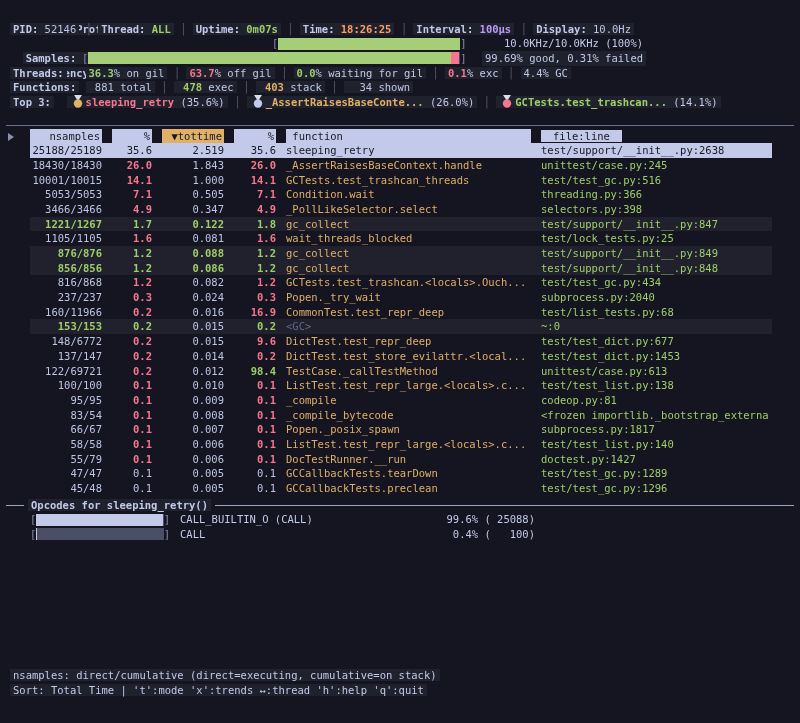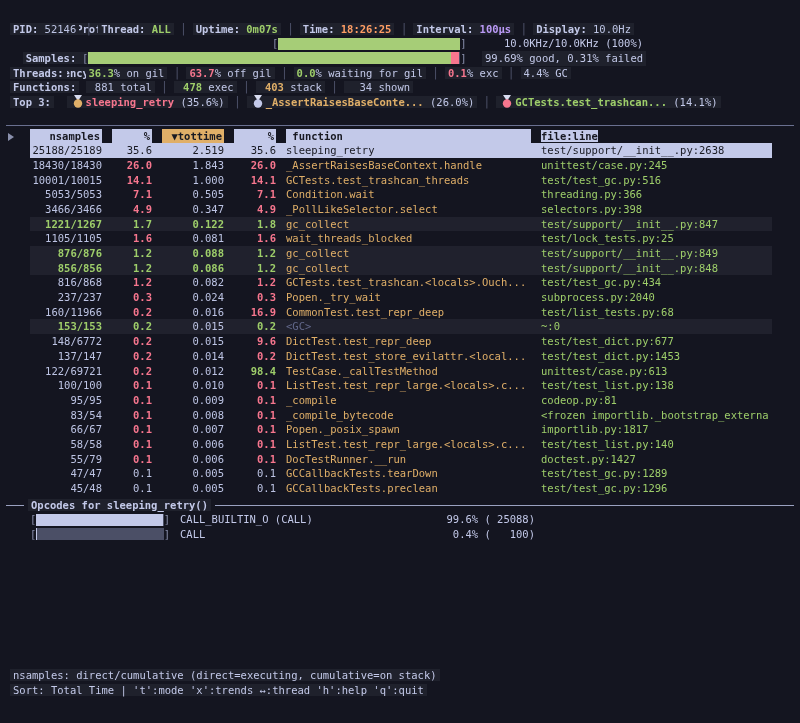--- a/index.html
+++ b/index.html
@@ -26,23 +26,23 @@
   .fill{height:100%;}
   .hr{border-top:1px solid #6a7090;margin:0 6px;}
   .spacer{height:14.7px;}
   
   .tbl{margin:0 28px 0 30px;position:relative;}
   .trow{display:grid;grid-template-columns:72px 40px 62px 42px 245px 1fr;column-gap:10px;
         height:14.7px;line-height:14.7px;align-items:center;white-space:pre;}
   .trow>span{overflow:hidden;}
   .c-ns,.c-p1,.c-tt,.c-p2{text-align:right;}
   .c-fn,.c-fl{text-align:left;}
-  .hc{background:var(--selbg);color:var(--seltx);font-weight:bold;}
+  .hc{background:var(--selbg);color:var(--seltx);font-weight:normal;}
   .hc-sort{background:var(--orange);}
-  .hc-inline{display:inline;padding:0 0;}
+  .hc-inline{display:inline;padding:0 12px;}
   .row.sel{background:var(--selbg);}
   .row.sel span{color:var(--seltx) !important;font-weight:normal;}
   .row.new{background:rgba(195,201,233,0.07);}
   .fl{color:var(--green);}
   .arrow{position:absolute;left:-22px;top:4px;width:0;height:0;
          border-left:6px solid #8a90ac;border-top:4px solid transparent;border-bottom:4px solid transparent;}
   
   .ophead{display:flex;align-items:center;height:14.7px;margin:2px 6px 0 6px;}
   .ophead .rule{border-top:1px solid #9aa1c0;height:0;}
   .ophead .rule.l{width:18px;}
@@ -114,21 +114,21 @@
       <div class="trow row"><span class="c-ns n">816/868</span><span class="c-p1 r">1.2</span><span class="c-tt n">0.082</span><span class="c-p2 r">1.2</span><span class="c-fn y">GCTests.test_trashcan.&lt;locals&gt;.Ouch...</span><span class="c-fl fl">test/test_gc.py:434</span></div>
       <div class="trow row"><span class="c-ns n">237/237</span><span class="c-p1 r">0.3</span><span class="c-tt n">0.024</span><span class="c-p2 r">0.3</span><span class="c-fn y">Popen._try_wait</span><span class="c-fl fl">subprocess.py:2040</span></div>
       <div class="trow row"><span class="c-ns n">160/11966</span><span class="c-p1 r">0.2</span><span class="c-tt n">0.016</span><span class="c-p2 r">16.9</span><span class="c-fn y">CommonTest.test_repr_deep</span><span class="c-fl fl">test/list_tests.py:68</span></div>
       <div class="trow row new"><span class="c-ns g">153/153</span><span class="c-p1 g">0.2</span><span class="c-tt n">0.015</span><span class="c-p2 g">0.2</span><span class="c-fn d">&lt;GC&gt;</span><span class="c-fl fl">~:0</span></div>
       <div class="trow row"><span class="c-ns n">148/6772</span><span class="c-p1 r">0.2</span><span class="c-tt n">0.015</span><span class="c-p2 r">9.6</span><span class="c-fn y">DictTest.test_repr_deep</span><span class="c-fl fl">test/test_dict.py:677</span></div>
       <div class="trow row"><span class="c-ns n">137/147</span><span class="c-p1 r">0.2</span><span class="c-tt n">0.014</span><span class="c-p2 r">0.2</span><span class="c-fn y">DictTest.test_store_evilattr.&lt;local...</span><span class="c-fl fl">test/test_dict.py:1453</span></div>
       <div class="trow row"><span class="c-ns n">122/69721</span><span class="c-p1 r">0.2</span><span class="c-tt n">0.012</span><span class="c-p2 g">98.4</span><span class="c-fn y">TestCase._callTestMethod</span><span class="c-fl fl">unittest/case.py:613</span></div>
       <div class="trow row"><span class="c-ns n">100/100</span><span class="c-p1 r">0.1</span><span class="c-tt n">0.010</span><span class="c-p2 r">0.1</span><span class="c-fn y">ListTest.test_repr_large.&lt;locals&gt;.c...</span><span class="c-fl fl">test/test_list.py:138</span></div>
       <div class="trow row"><span class="c-ns n">95/95</span><span class="c-p1 r">0.1</span><span class="c-tt n">0.009</span><span class="c-p2 r">0.1</span><span class="c-fn y">_compile</span><span class="c-fl fl">codeop.py:81</span></div>
       <div class="trow row"><span class="c-ns n">83/54</span><span class="c-p1 r">0.1</span><span class="c-tt n">0.008</span><span class="c-p2 r">0.1</span><span class="c-fn y">_compile_bytecode</span><span class="c-fl fl">&lt;frozen importlib._bootstrap_externa</span></div>
-      <div class="trow row"><span class="c-ns n">66/67</span><span class="c-p1 r">0.1</span><span class="c-tt n">0.007</span><span class="c-p2 r">0.1</span><span class="c-fn y">Popen._posix_spawn</span><span class="c-fl fl">importlib.py:1817</span></div>
+      <div class="trow row"><span class="c-ns n">66/67</span><span class="c-p1 r">0.1</span><span class="c-tt n">0.007</span><span class="c-p2 r">0.1</span><span class="c-fn y">Popen._posix_spawn</span><span class="c-fl fl">subprocess.py:1817</span></div>
       <div class="trow row"><span class="c-ns n">58/58</span><span class="c-p1 r">0.1</span><span class="c-tt n">0.006</span><span class="c-p2 r">0.1</span><span class="c-fn y">ListTest.test_repr_large.&lt;locals&gt;.c...</span><span class="c-fl fl">test/test_list.py:140</span></div>
       <div class="trow row"><span class="c-ns n">55/79</span><span class="c-p1 r">0.1</span><span class="c-tt n">0.006</span><span class="c-p2 r">0.1</span><span class="c-fn y">DocTestRunner.__run</span><span class="c-fl fl">doctest.py:1427</span></div>
       <div class="trow row"><span class="c-ns n">47/47</span><span class="c-p1 n">0.1</span><span class="c-tt n">0.005</span><span class="c-p2 n">0.1</span><span class="c-fn y">GCCallbackTests.tearDown</span><span class="c-fl fl">test/test_gc.py:1289</span></div>
       <div class="trow row"><span class="c-ns n">45/48</span><span class="c-p1 n">0.1</span><span class="c-tt n">0.005</span><span class="c-p2 n">0.1</span><span class="c-fn y">GCCallbackTests.preclean</span><span class="c-fl fl">test/test_gc.py:1296</span></div>
     </div>
 </div>
 
 <div class="ophead">
   <span class="rule l"></span>
   <span class="chip b" style="margin:0 4px">Opcodes for sleeping_retry()</span>

